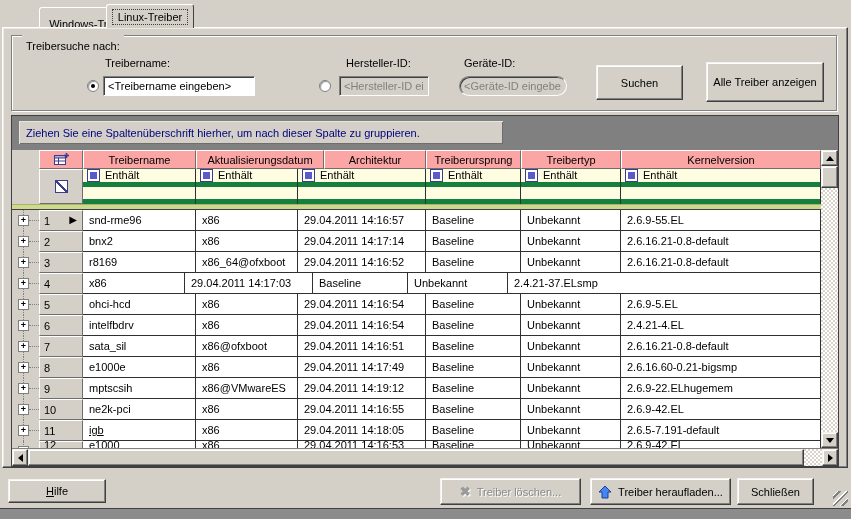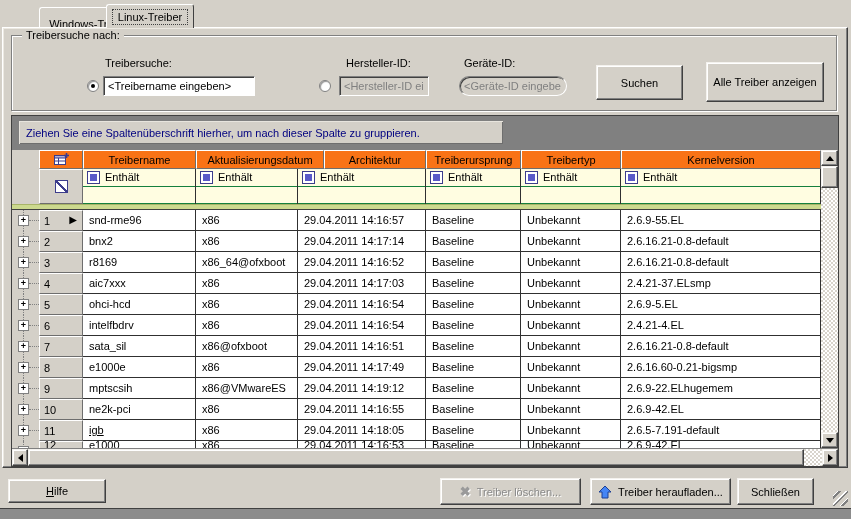--- a/index.html
+++ b/index.html
@@ -21,21 +21,21 @@
   .tabpage{
     position:absolute;left:2px;top:27px;width:846px;height:441px;background:#d4d0c8;
     border:1px solid;border-color:#fff #404040 #404040 #fff;
     box-shadow:inset -1px -1px 0 #808080,inset 1px 1px 0 #ece9e2;z-index:1;
   }
   
   .groupbox{
     position:absolute;left:8px;top:7px;width:826px;height:76px;
     border:1px solid #808080;box-shadow:inset 1px 1px 0 #fff,1px 1px 0 #fff;
   }
-  .legend{position:absolute;left:10px;top:-7px;background:#d4d0c8;padding:0 4px;}
+  .legend{position:absolute;left:10px;top:-7px;background:#d4d0c8;padding:11px 4px;}
   .fieldlbl{position:absolute;white-space:nowrap;}
   .radio{
     position:absolute;width:12px;height:12px;border-radius:50%;background:#fff;
     border:1px solid #808080;box-shadow:inset 1px 1px 1px rgba(64,64,64,.55);
   }
   .radio.checked::after{
     content:'';position:absolute;left:3px;top:3px;width:4px;height:4px;border-radius:50%;background:#000;
   }
   .tbox{
     position:absolute;height:20px;border:1px solid;border-color:#808080 #fff #fff #808080;
@@ -58,33 +58,33 @@
   .groupby{position:absolute;left:0;top:0;right:0;height:34px;background:#808080;}
   .grouphint{
     position:absolute;left:7px;top:5px;width:484px;height:23px;background:#d4d0c8;
     color:#000080;display:flex;align-items:center;padding:0 7px;
     box-shadow:inset 1px 1px 0 #e8e5de,inset -1px -1px 0 #6e6e6e;
   }
   .grid-main{position:absolute;left:0;top:34px;right:17px;bottom:18px;overflow:hidden;background:#d4d0c8;}
   .hrow{display:flex;height:19px;}
   .gutcol{width:27px;flex:0 0 27px;background:#d4d0c8;position:relative;}
   .hcell,.icell{
-    flex:0 0 auto;background:#f97316;border:1px solid;border-color:#fff #6e6e6e #6e6e6e #fff;
+    flex:0 0 auto;background:#fca5a5;border:1px solid;border-color:#fff #6e6e6e #6e6e6e #fff;
     display:flex;align-items:center;justify-content:center;overflow:hidden;white-space:nowrap;
   }
   .icell{width:44px;flex:0 0 44px;}
   .hcell.fill,.fcol.fill,.dcell.fill{flex:1 1 auto;}
   .filterstrip{display:flex;height:35px;}
   .ftool{
     width:44px;flex:0 0 44px;background:#d4d0c8;border:1px solid;border-color:#fff #6e6e6e #6e6e6e #fff;
     display:flex;align-items:center;justify-content:center;
   }
   .fcols{display:flex;flex:1 1 auto;}
   .fcol{flex:0 0 auto;border-right:1px solid #303030;background:#fffde1;display:flex;flex-direction:column;}
-  .fcell{height:19px;border-bottom:1px solid #15803d;display:flex;align-items:center;padding:0 4px;gap:5px;overflow:hidden;white-space:nowrap;}
+  .fcell{height:19px;border-bottom:5px solid #15803d;display:flex;align-items:center;padding:0 4px;gap:5px;overflow:hidden;white-space:nowrap;}
   .fcell2{flex:1 1 auto;}
   .ficon{width:13px;height:13px;background:#fff;border:1px solid #3c3c8c;position:relative;flex:0 0 13px;}
   .ficon::after{content:'';position:absolute;left:2px;top:2px;width:7px;height:7px;background:#5a5ac8;}
   .slashicon{
     width:13px;height:13px;background:
       linear-gradient(to top right,transparent 44%,#3c3c8c 44%,#3c3c8c 56%,transparent 56%),#fff;
     border:1px solid #3c3c8c;
   }
   .greensep{height:6px;background:#ccd98e;border-top:1px solid #a8b468;border-bottom:1px solid #404040;}
   .rows{position:relative;overflow:hidden;height:238px;background:#d4d0c8;}
@@ -144,21 +144,21 @@
     <div class="tab active">
       <span class="focusrect">Linux-Treiber</span>
     </div>
   </div>
 
   <div class="tabpage">
 
     <div class="groupbox">
       <span class="legend">Treibersuche nach:</span>
     </div>
-    <span class="fieldlbl" style="left:102px;top:29px;">Treibersuche:</span>
+    <span class="fieldlbl" style="left:102px;top:29px;">Treibername:</span>
     <span class="radio checked" style="left:84px;top:52px;"></span>
     <input class="tbox" style="left: 100px; top: 48px; width: 152px;" value="&lt;Treibername eingeben&gt;">
 
     <span class="fieldlbl" style="left:343px;top:29px;">Hersteller-ID:</span>
     <span class="radio" style="left:316px;top:52px;"></span>
     <input class="tbox" style="left: 336px; top: 48px; width: 90px;" disabled="" value="&lt;Hersteller-ID einge">
 
     <span class="fieldlbl" style="left:461px;top:29px;">Geräte-ID:</span>
     <input class="tbox" style="left: 456px; top: 48px; width: 108px; border-radius: 10px;" disabled="" value="&lt;Geräte-ID eingebe">
 
@@ -296,21 +296,20 @@
               <div class="dcell" style="flex-basis: 100px; width: 100px;">Unbekannt</div>
               <div class="dcell fill">2.6.16.21-0.8-default</div>
             </div>
             <div class="grow">
               <div class="gut">
                 <span class="plusbox">+</span>
               </div>
               <div class="rhead">
                 <span>4</span>
               </div>
-              <div class="dcell" style="flex-basis: 113px; width: 113px;">aic7xxx</div>
               <div class="dcell" style="flex-basis: 102px; width: 102px;">x86</div>
               <div class="dcell" style="flex-basis: 128px; width: 128px;">29.04.2011 14:17:03</div>
               <div class="dcell" style="flex-basis: 95px; width: 95px;">Baseline</div>
               <div class="dcell" style="flex-basis: 100px; width: 100px;">Unbekannt</div>
               <div class="dcell fill">2.4.21-37.ELsmp</div>
             </div>
             <div class="grow">
               <div class="gut">
                 <span class="plusbox">+</span>
               </div>

